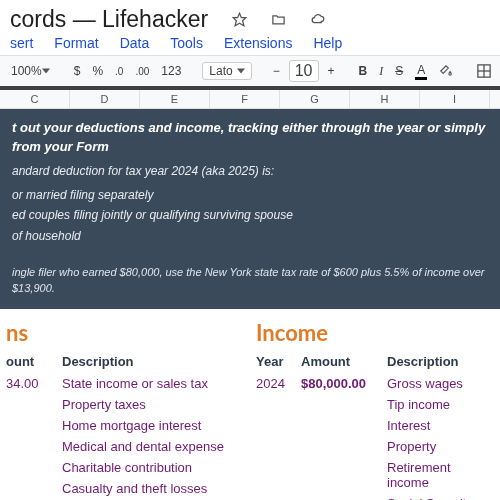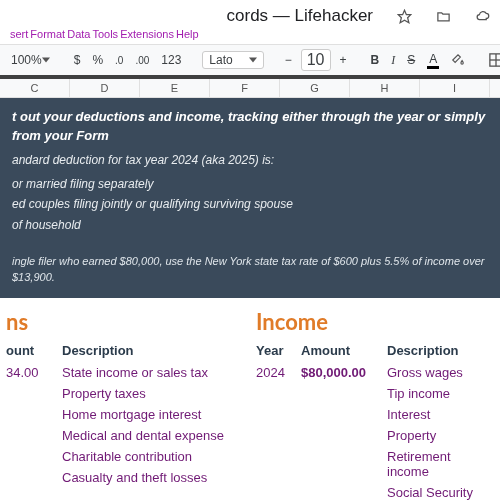--- a/index.html
+++ b/index.html
@@ -11,43 +11,43 @@
   .window {
     background: #fff;
     margin-left: 0;
     width: 500px; height: 500px;
     display: flex; flex-direction: column;
     box-shadow: 0 4px 20px rgba(0,0,0,0.3);
   }
   .titlebar {
     padding: 6px 10px 2px 10px;
     display: flex; align-items: center; gap: 24px;
-    font-size: 17px; color: #202124; justify-content: flex-end;
+    font-size: 23px; color: #202124;
   }
   .titlebar .title { font-weight: 400; }
   .titlebar .tb-icon { color:#555; cursor:pointer; }
   .menubar {
     padding: 0 10px 4px 10px;
-    display: flex; gap: 2px;
-    font-size: 11px; color: #a21caf;
+    display: flex; gap: 21px;
+    font-size: 14px; color: #1d4ed8;
   }
   .toolbar {
     border-top: 1px solid #e0e0e0;
     border-bottom: 4px solid #404040;
     background: #f8f9fa;
     padding: 4px 8px;
     display: flex; align-items: center; gap: 6px;
     font-size: 12px; color: #3c4043;
     flex-wrap: nowrap;
   }
   .toolbar .sep { width:1px; height:18px; background:#ccc; margin:0 3px; }
   .toolbar .tb-btn { cursor:pointer; padding:2px 3px; display:inline-flex; align-items:center; }
   .toolbar .font-box {
     border:1px solid #ccc; padding:1px 6px; border-radius:3px; background:#fff;
-    display:flex; align-items:center; gap:16px; font-size:12px;
+    display:flex; align-items:center; gap:4px; font-size:12px;
   }
   .toolbar .sz-box {
     border:1px solid #ccc; padding:1px 5px; border-radius:3px; background:#fff;
     font-size:16px;
   }
   .colhdr {
     display:flex; background:#f8f9fa; border-bottom:1px solid #e0e0e0;
     font-size:11px; color:#555;
   }
   .colhdr div {

